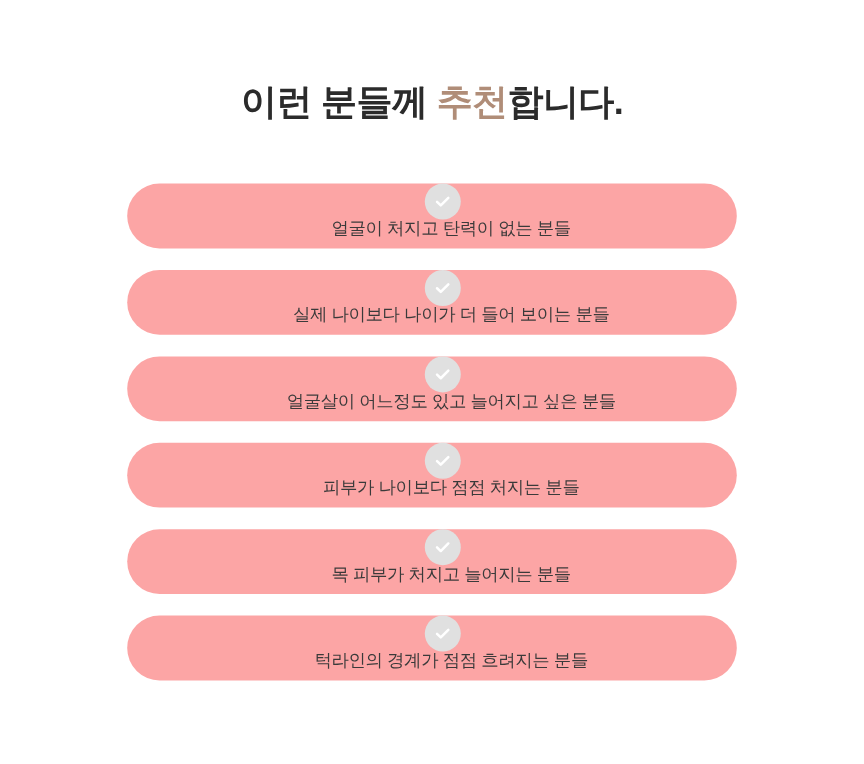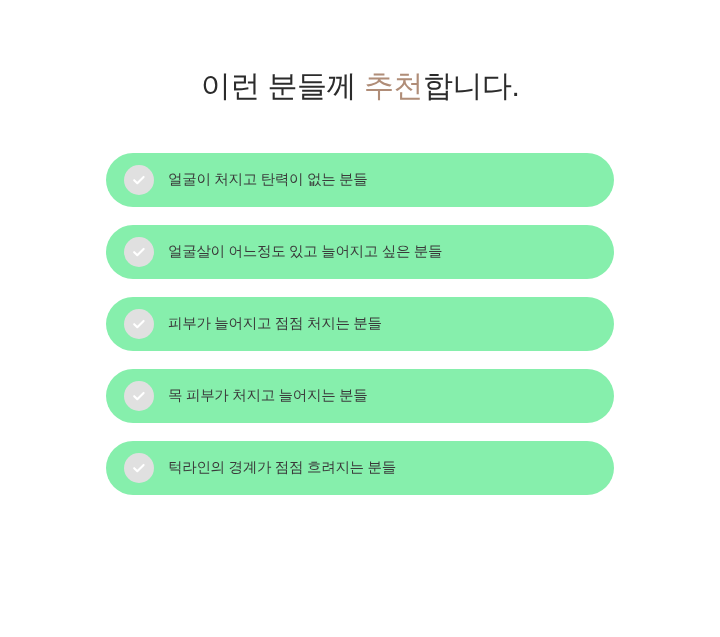--- a/index.html
+++ b/index.html
@@ -21,46 +21,47 @@
     height: 637px;
     box-sizing: border-box;
   }
 
   .headline {
     margin: 0;
     padding-top: 66px;
     text-align: center;
     font-size: 30px;
     line-height: 1.3;
-    font-weight: 400;
+    font-weight: 700;
     color: #2b2b2b;
     letter-spacing: -0.5px;
   }
   .headline .accent {
     color: #b08d78;
   }
 
   .list {
     margin: 0;
     padding: 0;
     list-style: none;
     margin-top: 48px;
   }
 
   .item {
     position: relative;
     width: 508px;
     height: 54px;
     margin: 0 auto 18px auto;
-    background: #86efac;
+    background: #fca5a5;
     border-radius: 27px;
     display: flex;
     align-items: center;
     box-sizing: border-box;
     padding-left: 18px;
+    flex-direction: column;
   }
 
   .check {
     flex: 0 0 auto;
     width: 30px;
     height: 30px;
     border-radius: 50%;
     background: #e0e0e0;
     display: flex;
     align-items: center;
@@ -92,37 +93,45 @@
 
     <li class="item">
       <span class="check">
         <svg width="18" height="18" viewBox="0 0 18 18" aria-hidden="true">
           <path d="M4.2 9.2 L7.3 12.2 L13.6 5.9" fill="none" stroke="#ffffff" stroke-width="2.1" stroke-linecap="round" stroke-linejoin="round"></path>
         </svg>
       </span>
       <span class="item-text">얼굴이 처지고 탄력이 없는 분들</span>
     </li>
 
+    <li class="item">
+      <span class="check">
+        <svg width="18" height="18" viewBox="0 0 18 18" aria-hidden="true">
+          <path d="M4.2 9.2 L7.3 12.2 L13.6 5.9" fill="none" stroke="#ffffff" stroke-width="2.1" stroke-linecap="round" stroke-linejoin="round"></path>
+        </svg>
+      </span>
+      <span class="item-text">실제 나이보다 나이가 더 들어 보이는 분들</span>
+    </li>
 
     <li class="item">
       <span class="check">
         <svg width="18" height="18" viewBox="0 0 18 18" aria-hidden="true">
           <path d="M4.2 9.2 L7.3 12.2 L13.6 5.9" fill="none" stroke="#ffffff" stroke-width="2.1" stroke-linecap="round" stroke-linejoin="round"></path>
         </svg>
       </span>
       <span class="item-text">얼굴살이 어느정도 있고 늘어지고 싶은 분들</span>
     </li>
 
     <li class="item">
       <span class="check">
         <svg width="18" height="18" viewBox="0 0 18 18" aria-hidden="true">
           <path d="M4.2 9.2 L7.3 12.2 L13.6 5.9" fill="none" stroke="#ffffff" stroke-width="2.1" stroke-linecap="round" stroke-linejoin="round"></path>
         </svg>
       </span>
-      <span class="item-text">피부가 늘어지고 점점 처지는 분들</span>
+      <span class="item-text">피부가 나이보다 점점 처지는 분들</span>
     </li>
 
     <li class="item">
       <span class="check">
         <svg width="18" height="18" viewBox="0 0 18 18" aria-hidden="true">
           <path d="M4.2 9.2 L7.3 12.2 L13.6 5.9" fill="none" stroke="#ffffff" stroke-width="2.1" stroke-linecap="round" stroke-linejoin="round"></path>
         </svg>
       </span>
       <span class="item-text">목 피부가 처지고 늘어지는 분들</span>
     </li>

